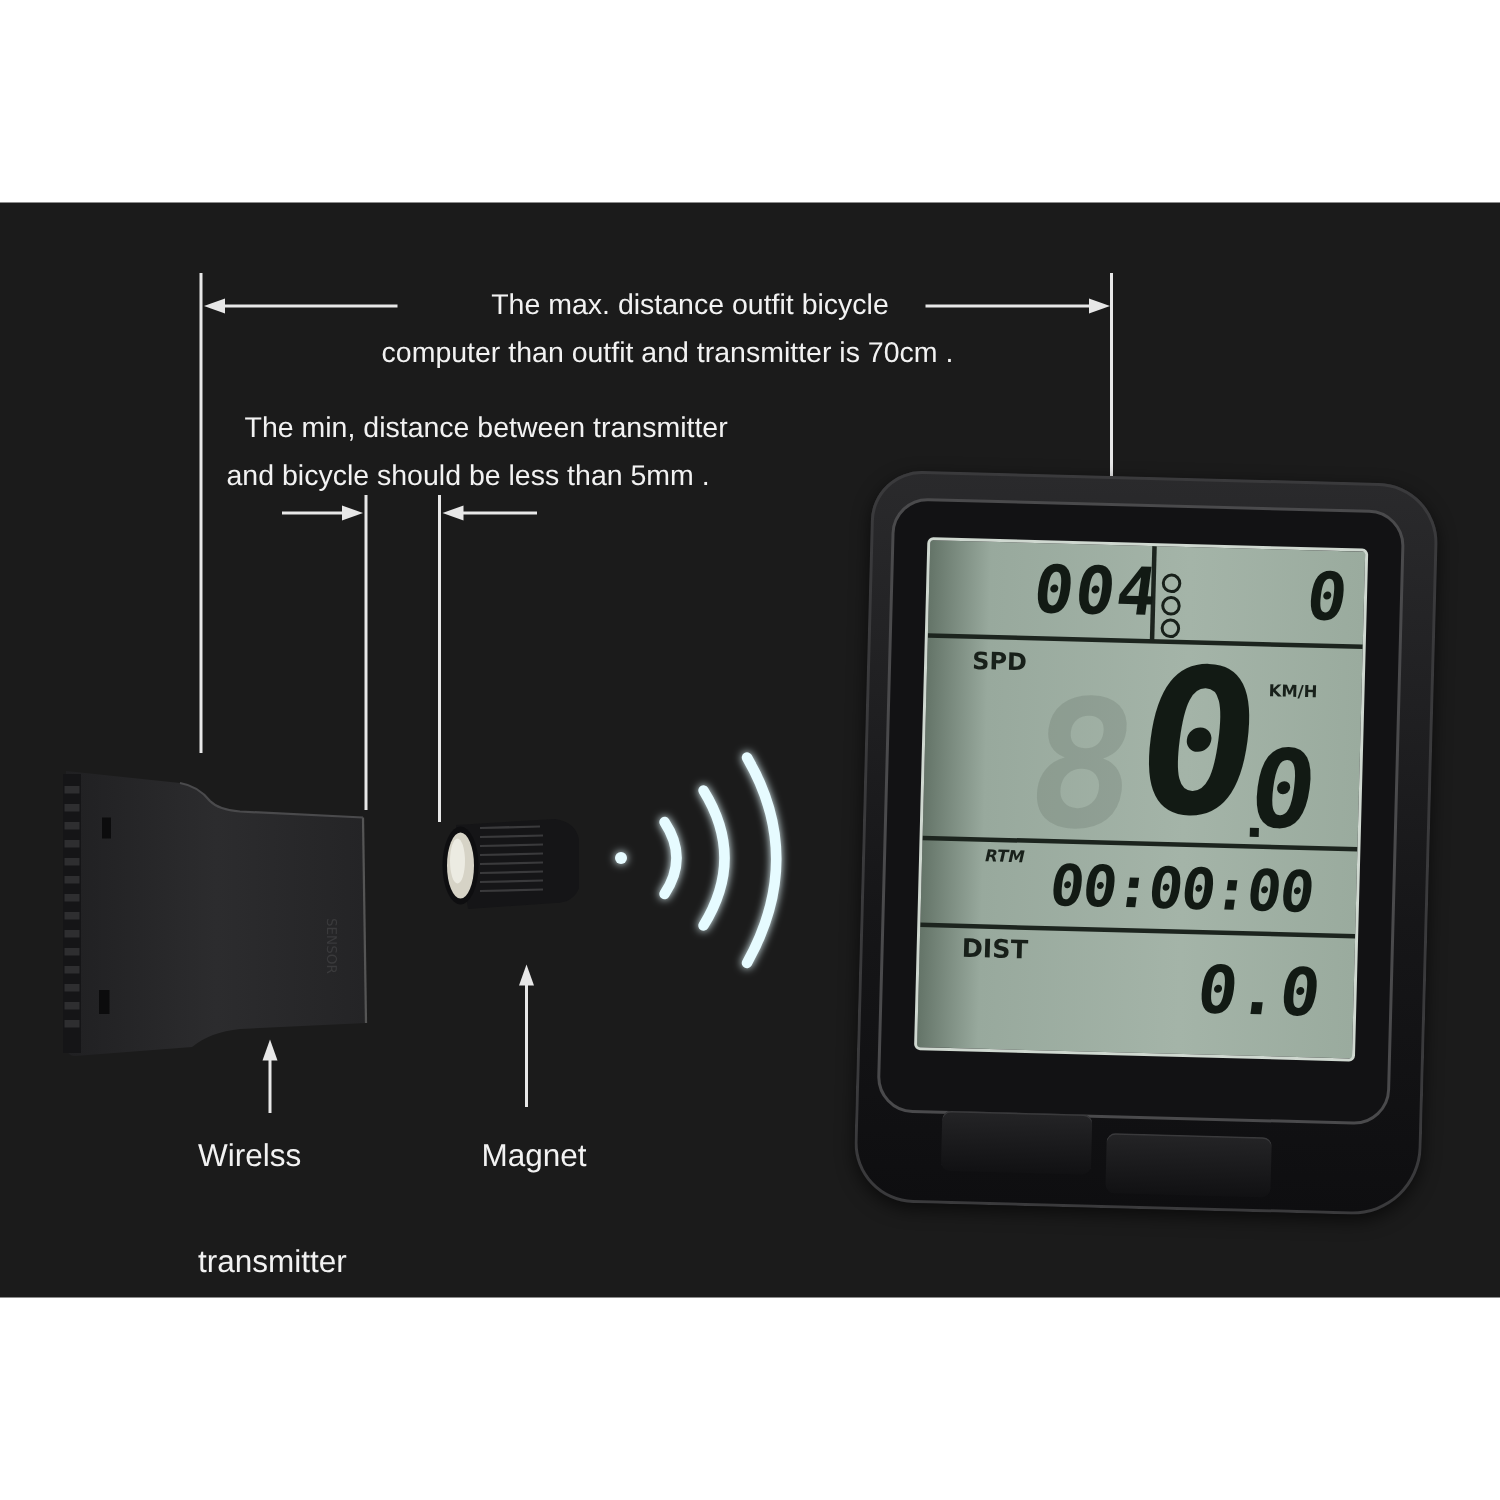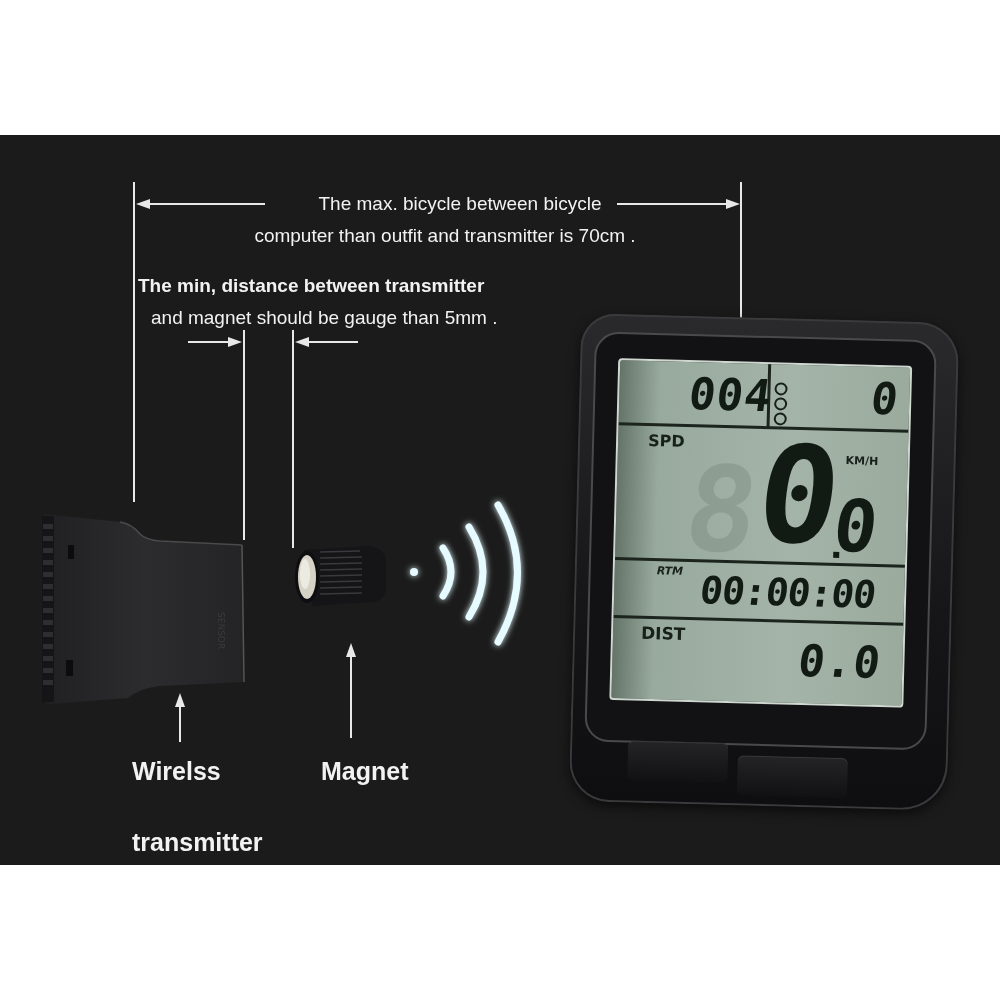--- a/index.html
+++ b/index.html
@@ -7,21 +7,21 @@
       width: 1000px; height: 1000px; background: #ffffff; position: relative; overflow: hidden;
       font-family: "Liberation Sans", "DejaVu Sans", sans-serif;
     }
     .band {
       position: absolute; left: 0; top: 135px; width: 1000px; height: 730px;
       background: #1b1b1b;
     }
     .txt { position: absolute; color: #f2f2f2; white-space: nowrap; }
     .cap1 { font-size: 19px; line-height: 32px; text-align: center; }
     .cap2 { font-size: 19px; line-height: 32px; }
-    .label { font-size: 25px; line-height: 30px; font-weight: bold; }
+    .label { font-size: 21px; line-height: 30px; }
     .vline { position: absolute; width: 2px; background: #e8e8e8; }
     .hline { position: absolute; height: 2px; background: #e8e8e8; }
     .ah-left { position: absolute; width: 0; height: 0; border-top: 5px solid transparent; border-bottom: 5px solid transparent; border-right: 14px solid #e8e8e8; }
     .ah-right { position: absolute; width: 0; height: 0; border-top: 5px solid transparent; border-bottom: 5px solid transparent; border-left: 14px solid #e8e8e8; }
     .ah-up { position: absolute; width: 0; height: 0; border-left: 5px solid transparent; border-right: 5px solid transparent; border-bottom: 14px solid #e8e8e8; }
 
     
     .transmitter { position: absolute; left: 40px; top: 512px; width: 210px; height: 196px; }
     
     .magnet { position: absolute; left: 290px; top: 540px; width: 100px; height: 70px; }
@@ -66,25 +66,25 @@
 <body>
 
 <div class="band"></div>
 
 <div class="vline" style="left:133px; top:182px; height:320px;"></div>
 <div class="vline" style="left:740px; top:182px; height:140px;"></div>
 <div class="hline" style="left:140px; top:203px; width:125px;"></div>
 <div class="ah-left" style="left:136px; top:199px;"></div>
 <div class="hline" style="left:617px; top:203px; width:112px;"></div>
 <div class="ah-right" style="left:726px; top:199px;"></div>
-<div class="txt cap1" style="left:230px; top:188px; width:460px;">The max. bicycle between bicycle</div>
+<div class="txt cap1" style="left:230px; top:188px; width:460px;">The max. distance outfit bicycle</div>
 <div class="txt cap1" style="left:180px; top:220px; width:530px;">computer than outfit and transmitter is 70cm .</div>
 
-<div class="txt cap2" style="left:138px; top:270px;font-weight:bold;">The min, distance between transmitter</div>
-<div class="txt cap2" style="left:151px; top:302px;">and magnet should be gauge than 5mm .</div>
+<div class="txt cap2" style="left:163px; top:270px;">The min, distance between transmitter</div>
+<div class="txt cap2" style="left:151px; top:302px;">and bicycle should be less than 5mm .</div>
 <div class="vline" style="left:243px; top:330px; height:210px;"></div>
 <div class="vline" style="left:292px; top:330px; height:218px;"></div>
 <div class="hline" style="left:188px; top:341px; width:42px;"></div>
 <div class="ah-right" style="left:228px; top:337px;"></div>
 <div class="hline" style="left:306px; top:341px; width:52px;"></div>
 <div class="ah-left" style="left:295px; top:337px;"></div>
 
 <svg class="transmitter" viewBox="0 0 210 196">
   <defs>
     <linearGradient id="tg" x1="0" y1="0" x2="1" y2="0">

